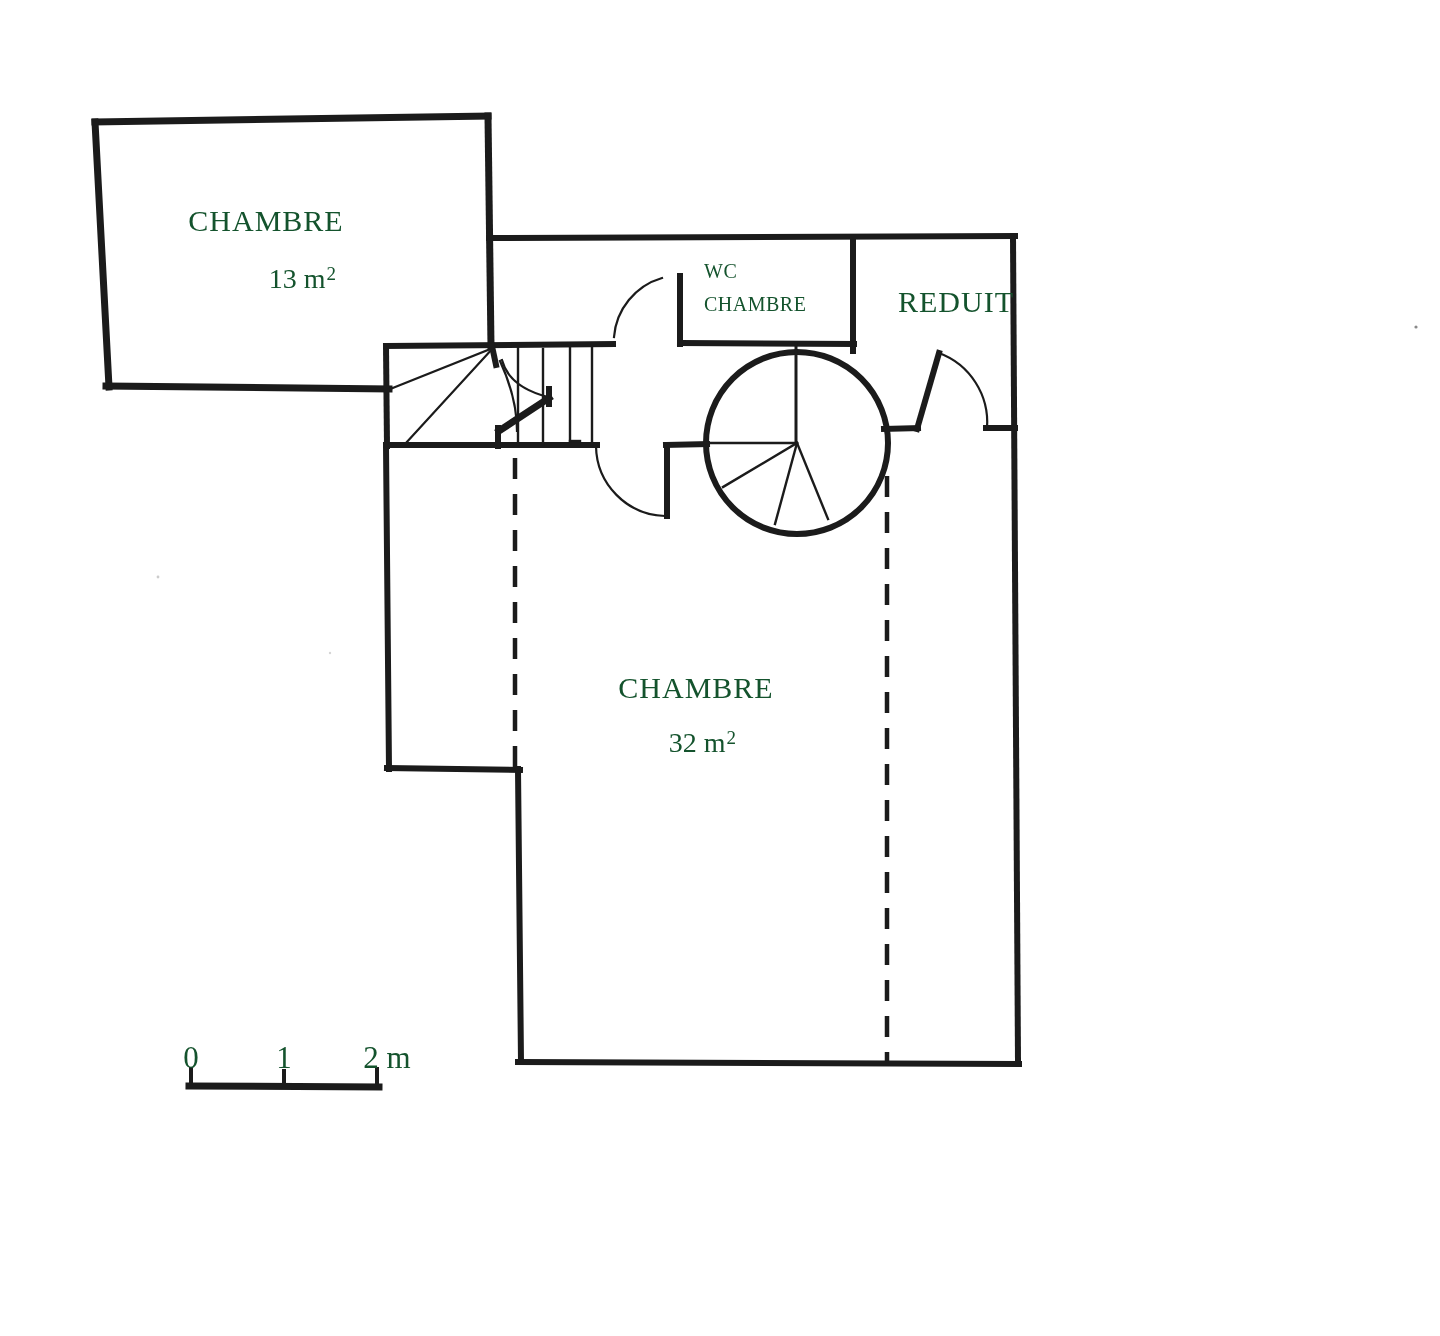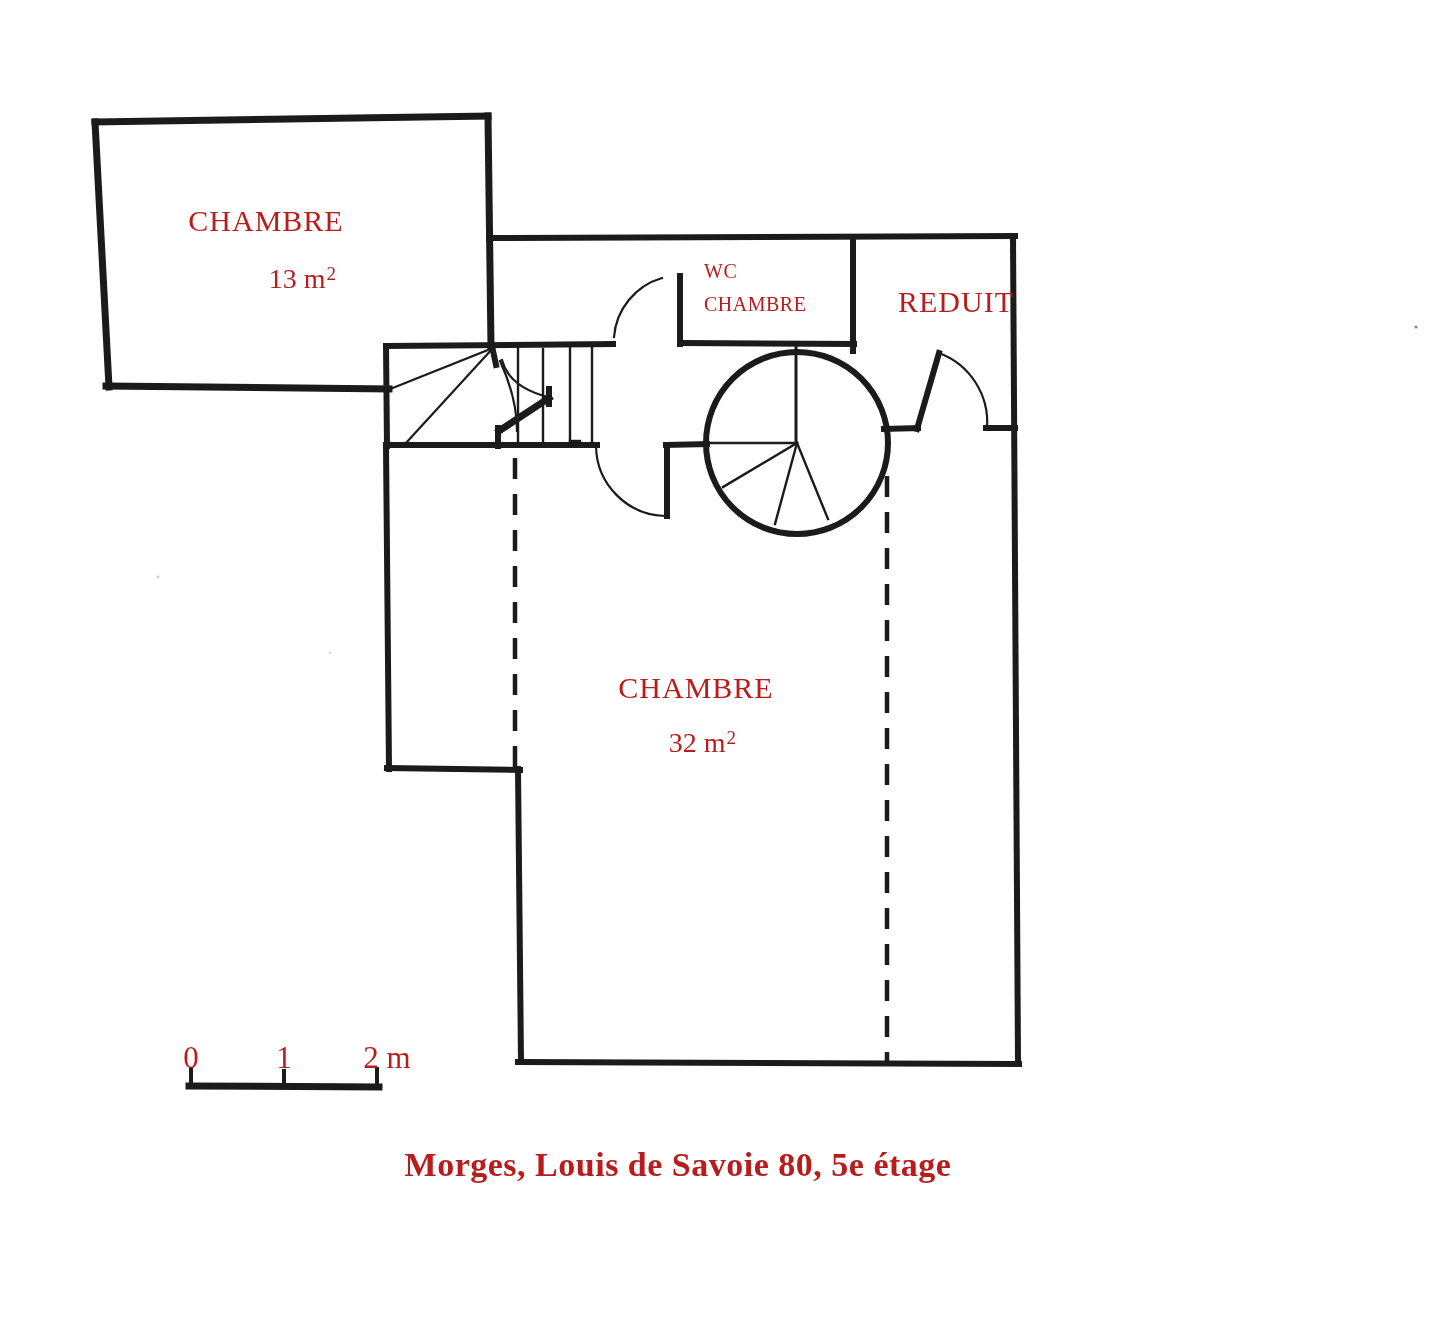--- a/index.html
+++ b/index.html
@@ -7,21 +7,21 @@
     position:relative;
     width:1440px;height:1336px;
     background:#ffffff;
     font-family:"Liberation Serif","DejaVu Serif",serif;
     color:#1b1b1b;
     overflow:hidden;
   }
   .plan-svg{position:absolute;left:0;top:0;}
   .lbl{
     position:absolute;
-    color:#b91c1c;
+    color:#14532d;
     white-space:nowrap;
     line-height:1.15;
   }
   .room-name{font-size:30px;letter-spacing:1px;text-align:center;}
   .room-area{font-size:28px;text-align:right;}
   .room-area sup{font-size:19px;position:relative;top:2px;margin-left:1px;}
   .wc-label{font-size:20px;line-height:33px;letter-spacing:0.5px;}
   .wc-label span{display:block;}
   .scale-num{font-size:31px;text-align:center;}
   .plan-title{
@@ -140,15 +140,14 @@
   <div class="lbl room-name" style="left:856px;top:285px;width:160px;padding-left:20px;">REDUIT</div>
 
   <div class="lbl room-name" style="left:616px;top:671px;width:160px;">CHAMBRE</div>
 
   <div class="lbl room-area" style="left:590px;top:725px;width:146px;"><span>32 m</span><sup>2</sup></div>
 
   <div class="lbl scale-num" style="left:176px;top:1040px;width:30px;">0</div>
   <div class="lbl scale-num" style="left:269px;top:1040px;width:30px;">1</div>
   <div class="lbl scale-num" style="left:357px;top:1040px;width:60px;">2 m</div>
 
-  <div class="lbl plan-title" style="left:678px;top:1145px;">Morges, Louis de Savoie 80, 5e étage</div>
 
 </div>
 
 </body></html>

